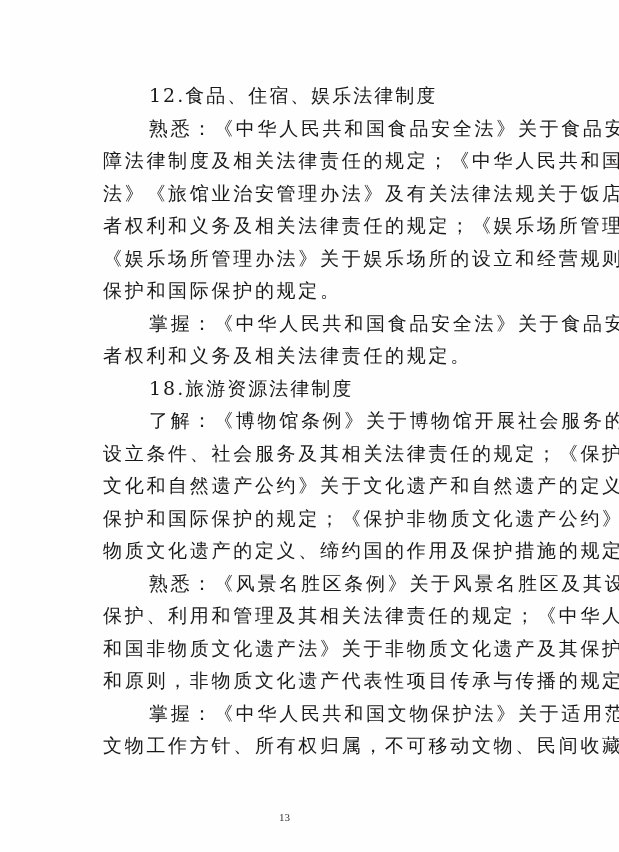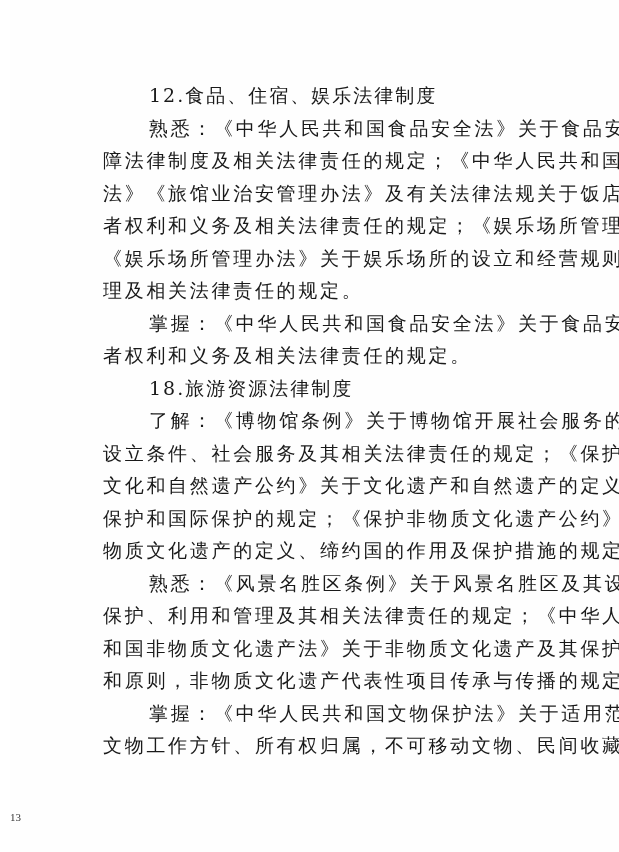--- a/index.html
+++ b/index.html
@@ -4,38 +4,38 @@
 <style>
   html, body { margin: 0; padding: 0; background: #ffffff; }
   body { width: 619px; height: 852px; position: relative; overflow: hidden;
          font-family: "DejaVu Serif", "Liberation Serif", serif; color: #1a1a1a; }
   .page { position: absolute; left: 10px; top: 0; width: 619px; height: 852px; background: #fefefe; }
   .content { position: absolute; left: 93px; top: 79px; width: 432px; }
   .line { height: 32.5px; line-height: 32.5px; font-size: 19px; white-space: nowrap;
           letter-spacing: 2.7px; overflow: visible; }
   .indent { padding-left: 46px; }
   .heading { letter-spacing: 2px; }
-  .page-num { position: absolute; left: 0; width: 549px; top: 811px; text-align: left;
+  .page-num { position: absolute; left: 0; width: 549px; top: 811px; text-align: center;
               font-family: "Liberation Serif", serif; font-size: 11px; color: #333; }
 </style>
 </head>
 <body>
 
 <div class="page">
   <div class="content">
 
     <div class="line indent heading">12.食品、住宿、娱乐法律制度</div>
 
     <div>
       <div class="line indent">熟悉：《中华人民共和国食品安全法》关于食品安全保</div>
       <div class="line">障法律制度及相关法律责任的规定；《中华人民共和国旅游</div>
       <div class="line">法》《旅馆业治安管理办法》及有关法律法规关于饭店经营</div>
       <div class="line">者权利和义务及相关法律责任的规定；《娱乐场所管理条例》</div>
       <div class="line">《娱乐场所管理办法》关于娱乐场所的设立和经营规则、监督管</div>
-      <div class="line">理及相关法律责任的规定。</div>
+      <div class="line">保护和国际保护的规定。</div>
     </div>
 
     <div>
       <div class="line indent">掌握：《中华人民共和国食品安全法》关于食品安全事</div>
       <div class="line">者权利和义务及相关法律责任的规定。</div>
     </div>
 
     <div class="line indent heading">18.旅游资源法律制度</div>
 
     <div>

